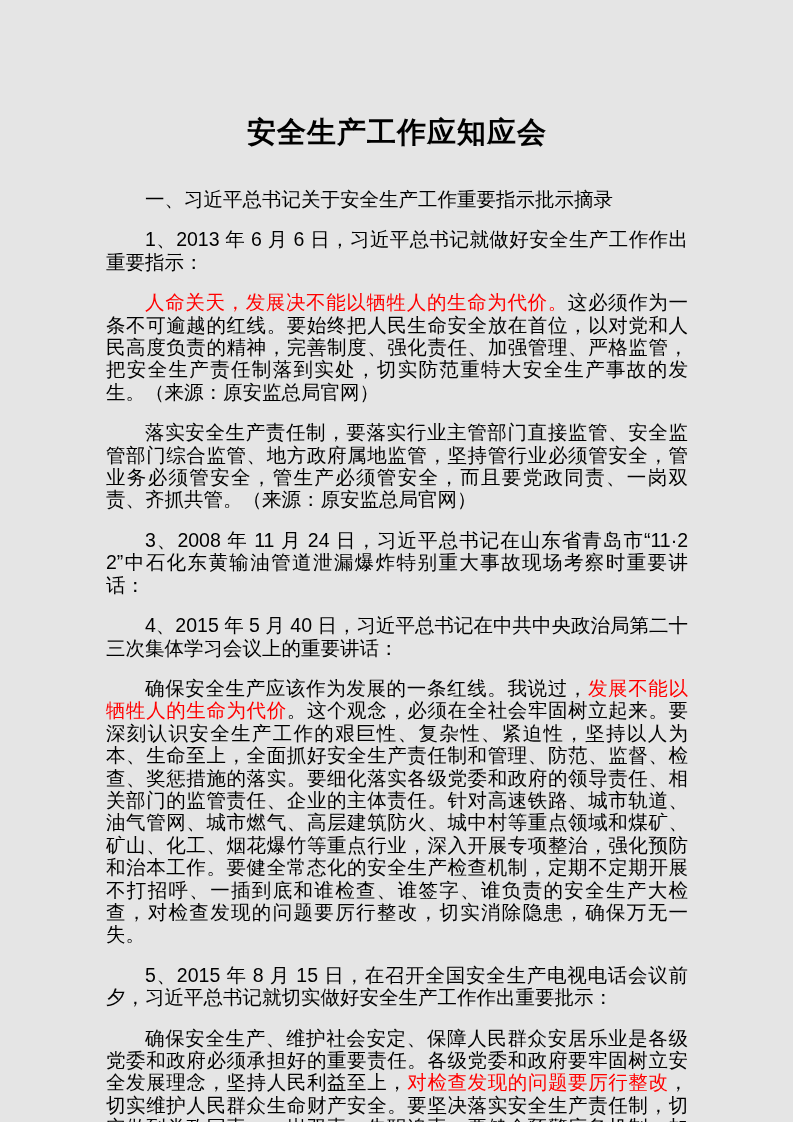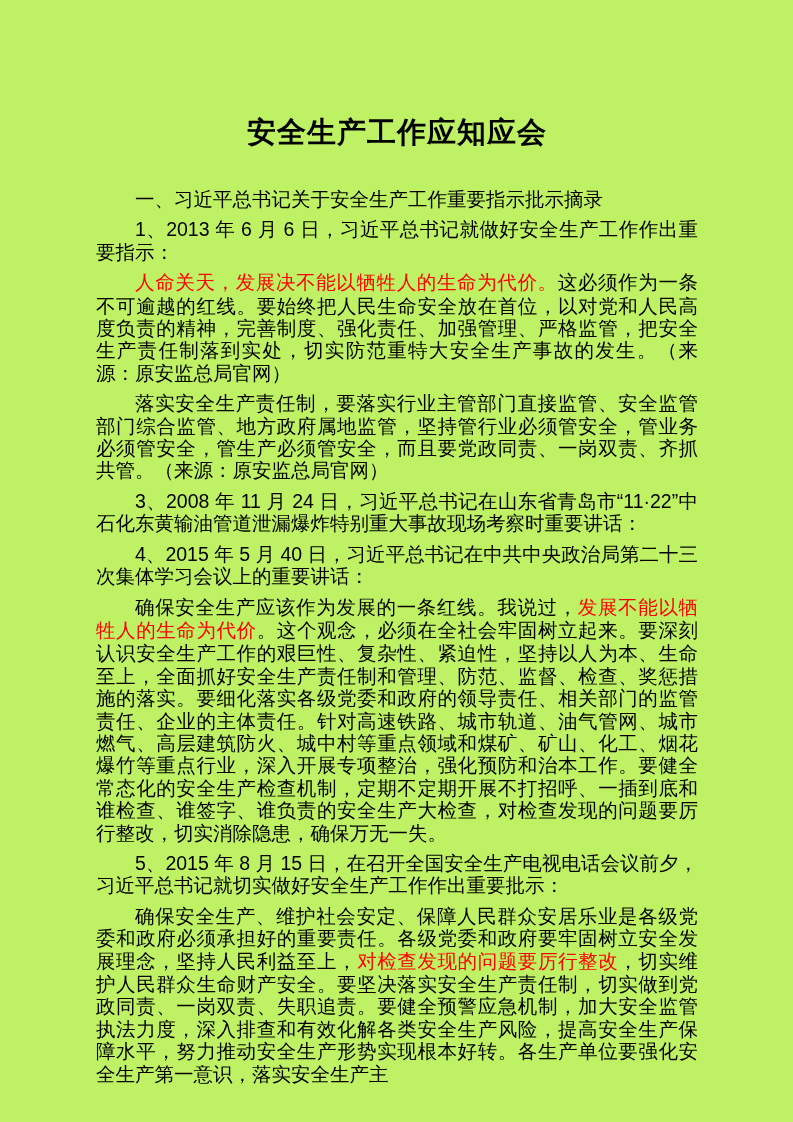--- a/index.html
+++ b/index.html
@@ -30,37 +30,36 @@
     color: var(--text-color, #000);
     letter-spacing: 1px;
   }
   .doc-body {
     font-size: 19.5px;
     line-height: 22.4px;
     color: var(--text-color, #000);
     text-align: justify;
   }
   .doc-body p.para {
-    margin: 8px;
+    margin: 18px;
     padding: 0;
     text-indent: 2em;
     word-break: break-all;
   }
   .doc-body span.run {
     color: var(--text-color, #000);
   }
   .doc-body span.run.red {
     color: var(--highlight-color, #f00);
-    font-family: Liberation Serif, serif;
   }
 </style>
 </head>
 <body>
 
-<div class="page" style="background: #bef264;">
+<div class="page" style="background: #e5e5e5;">
   <div class="content">
     <h1 class="doc-title">安全生产工作应知应会</h1>
     <div class="doc-body">
         <p class="para"><span class="run">一、习近平总书记关于安全生产工作重要指示批示摘录</span></p>
         <p class="para"><span class="run">1、2013 年 6 月 6 日，习近平总书记就做好安全生产工作作出重要指示：</span></p>
         <p class="para"><span class="run red">人命关天，发展决不能以牺牲人的生命为代价。</span><span class="run">这必须作为一条不可逾越的红线。要始终把人民生命安全放在首位，以对党和人民高度负责的精神，完善制度、强化责任、加强管理、严格监管，把安全生产责任制落到实处，切实防范重特大安全生产事故的发生。（来源：原安监总局官网）</span></p>
         <p class="para"><span class="run">落实安全生产责任制，要落实行业主管部门直接监管、安全监管部门综合监管、地方政府属地监管，坚持管行业必须管安全，管业务必须管安全，管生产必须管安全，而且要党政同责、一岗双责、齐抓共管。（来源：原安监总局官网）</span></p>
         <p class="para"><span class="run">3、2008 年 11 月 24 日，习近平总书记在山东省青岛市“11·22”中石化东黄输油管道泄漏爆炸特别重大事故现场考察时重要讲话：</span></p>
         <p class="para"><span class="run">4、2015 年 5 月 40 日，习近平总书记在中共中央政治局第二十三次集体学习会议上的重要讲话：</span></p>
         <p class="para"><span class="run">确保安全生产应该作为发展的一条红线。我说过，</span><span class="run red">发展不能以牺牲人的生命为代价</span><span class="run">。这个观念，必须在全社会牢固树立起来。要深刻认识安全生产工作的艰巨性、复杂性、紧迫性，坚持以人为本、生命至上，全面抓好安全生产责任制和管理、防范、监督、检查、奖惩措施的落实。要细化落实各级党委和政府的领导责任、相关部门的监管责任、企业的主体责任。针对高速铁路、城市轨道、油气管网、城市燃气、高层建筑防火、城中村等重点领域和煤矿、矿山、化工、烟花爆竹等重点行业，深入开展专项整治，强化预防和治本工作。要健全常态化的安全生产检查机制，定期不定期开展不打招呼、一插到底和谁检查、谁签字、谁负责的安全生产大检查，对检查发现的问题要厉行整改，切实消除隐患，确保万无一失。</span></p>

